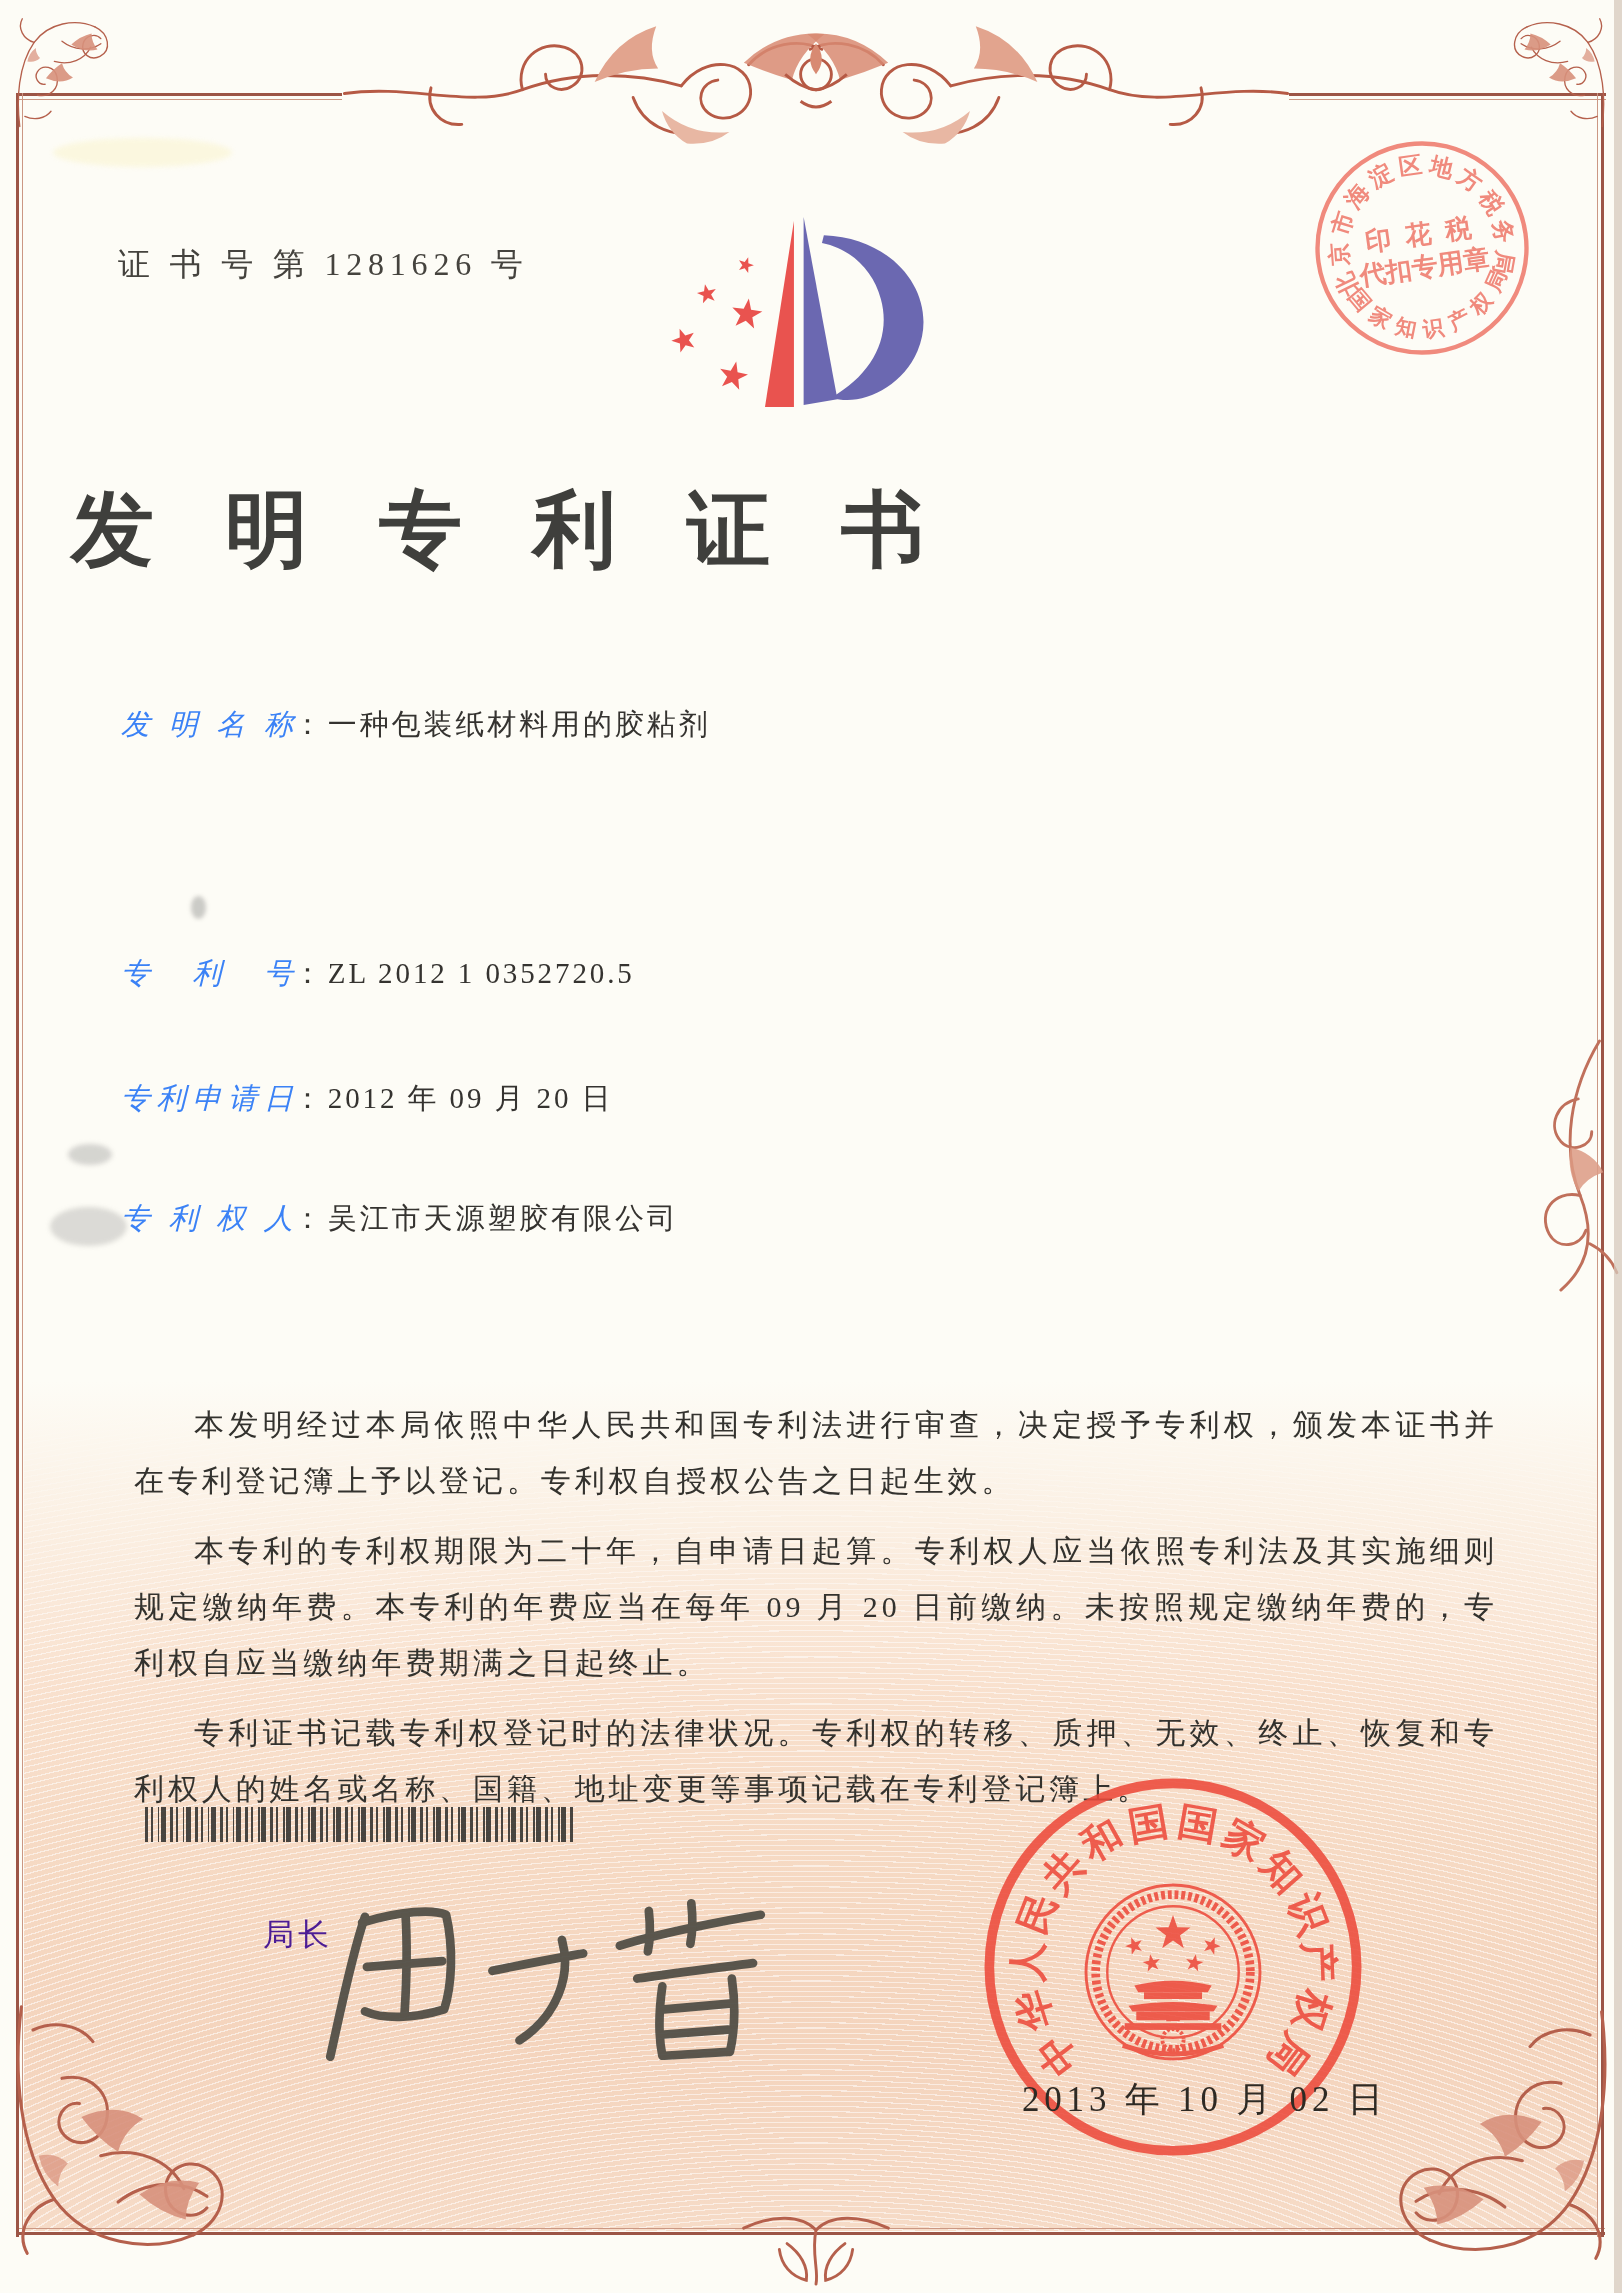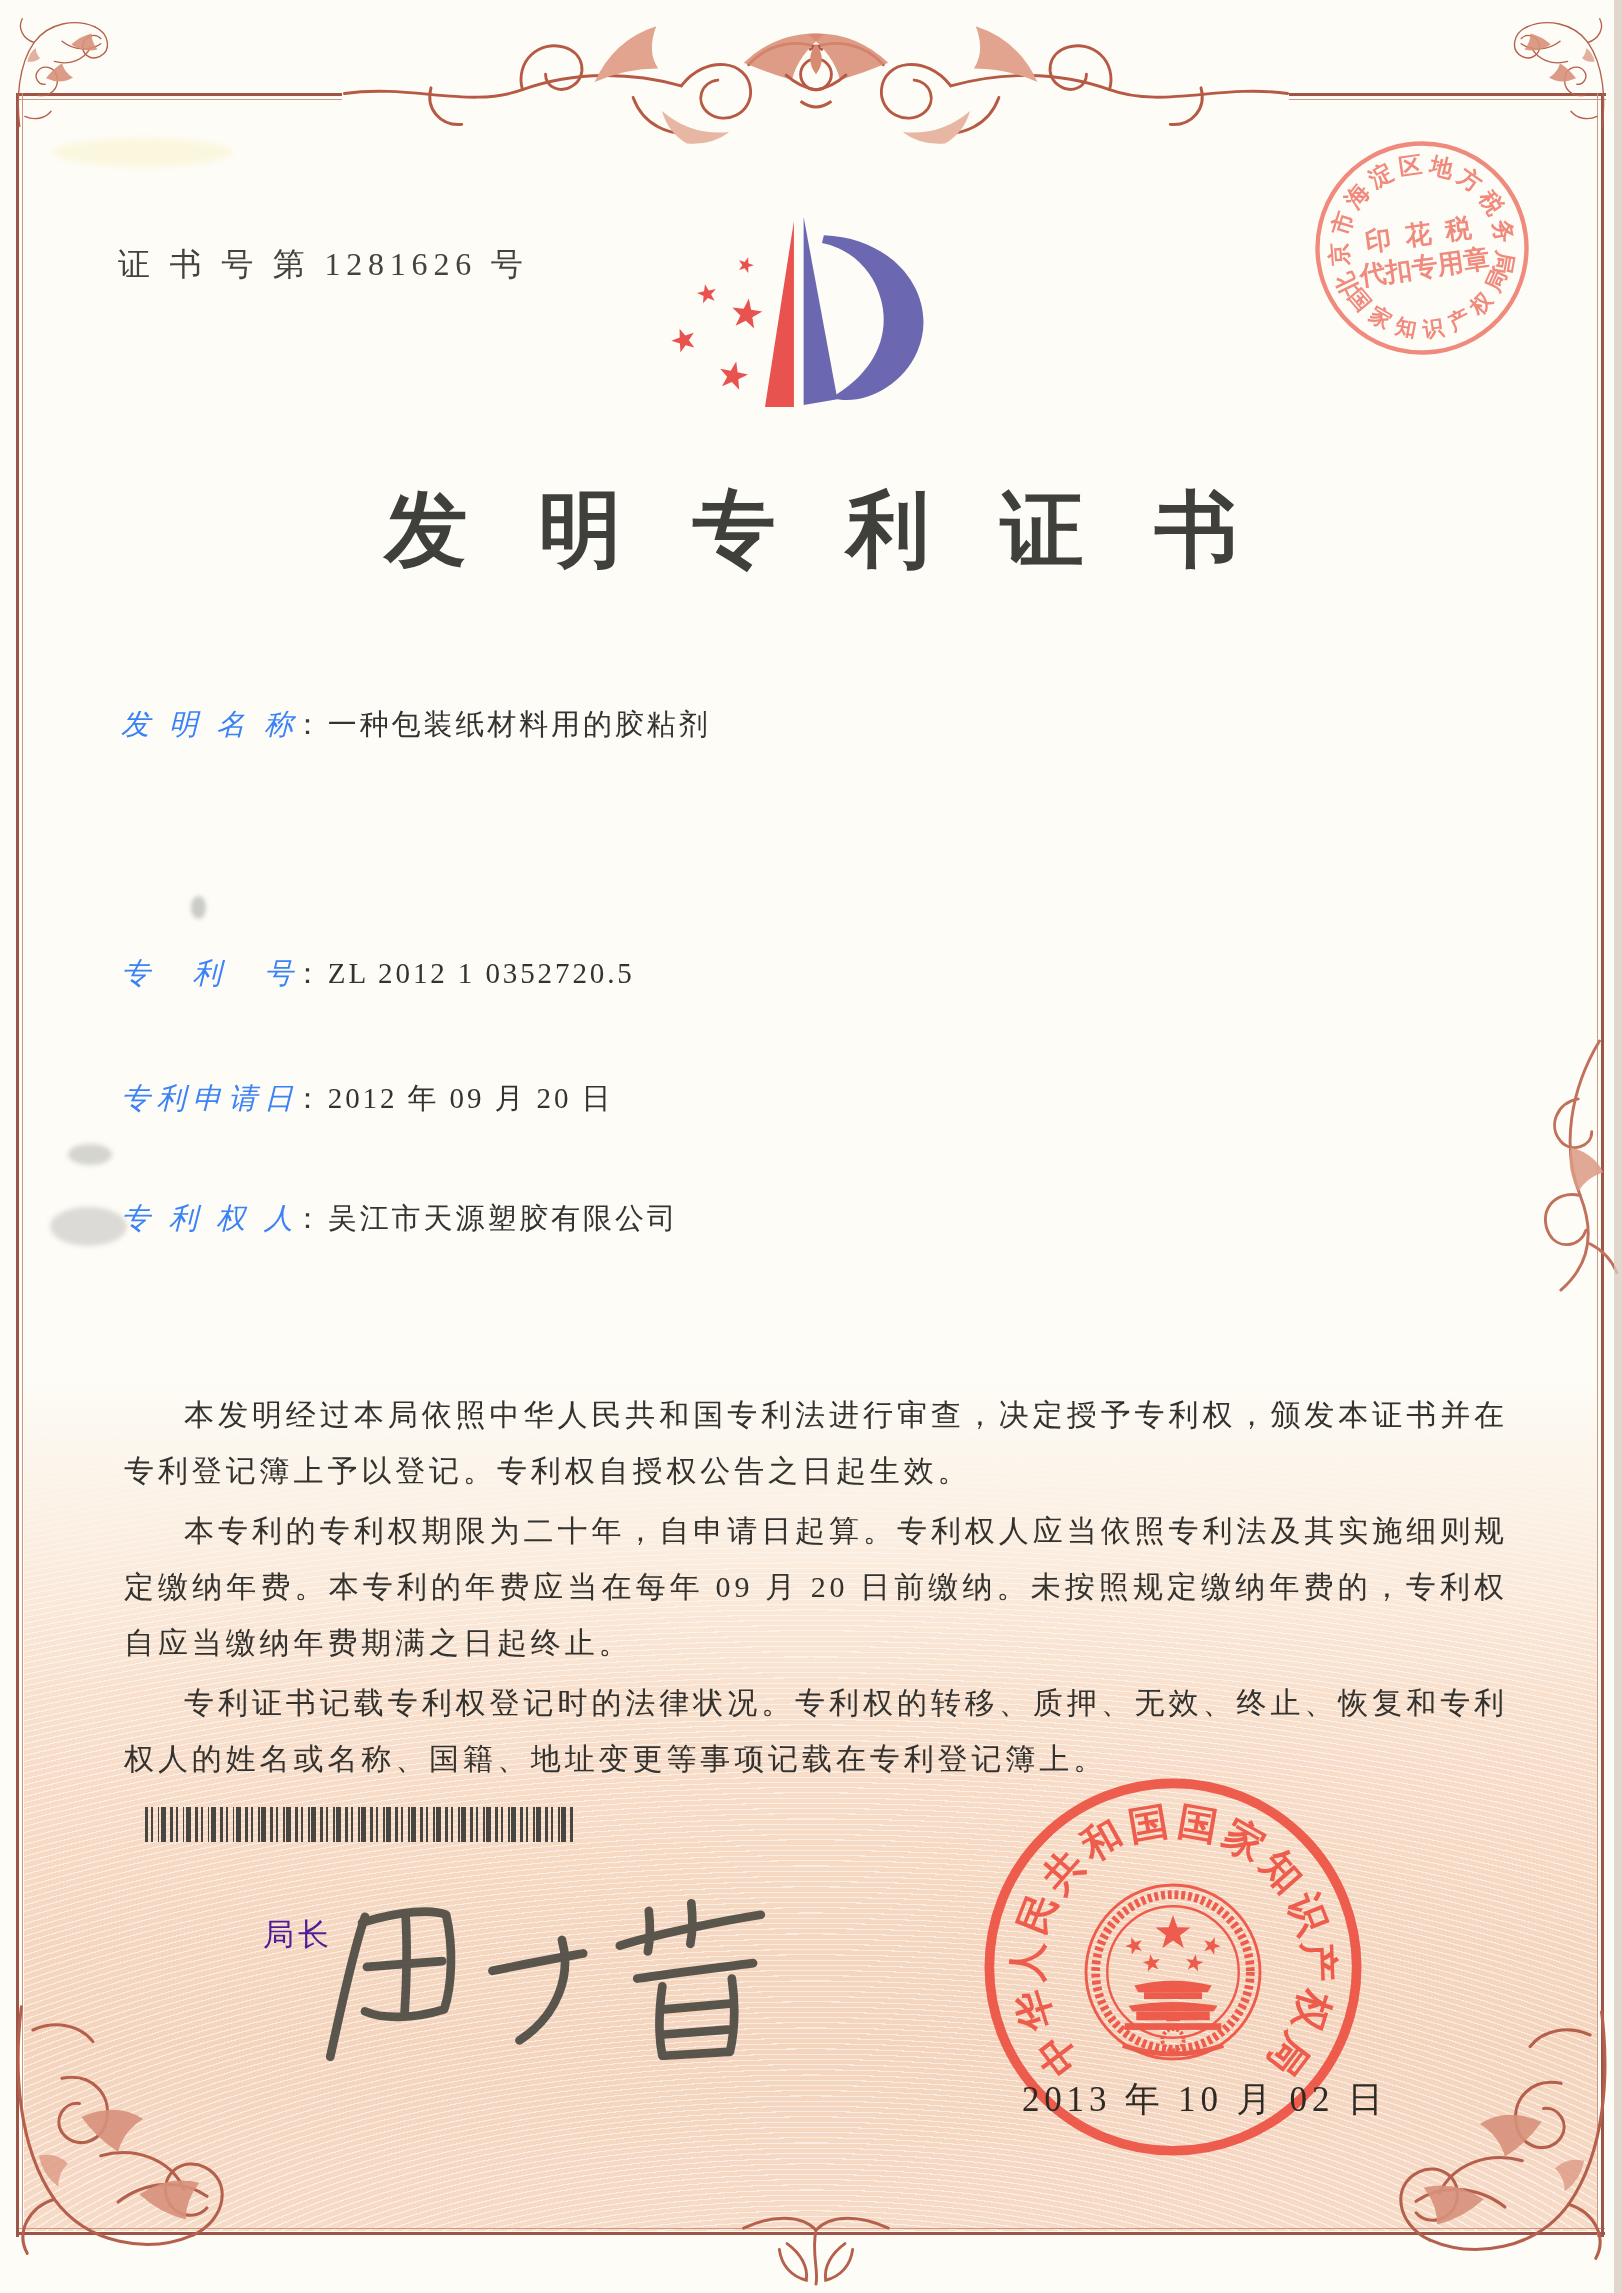--- a/index.html
+++ b/index.html
@@ -36,29 +36,29 @@
   .fr-h-top{height:2.9px;border-top:3.9px solid #9c5546;border-bottom:1.9px solid #cb9783;background:transparent;}
   .fr-h-bot{height:2.9px;border-bottom:3.9px solid #9c5546;border-top:1.9px solid #cb9783;}
   .fr-v-left{width:2.9px;border-left:3.9px solid #9c5546;border-right:1.9px solid #cb9783;}
   .fr-v-right{width:2.9px;border-right:3.9px solid #9c5546;border-left:1.9px solid #cb9783;}
 
   .ornament{z-index:2;}
 
   
   .txt{z-index:3;color:#3a3833;}
   .cert-no{left:118px;top:243px;font-size:32px;letter-spacing:5.8px;color:#45433e;text-align:center;}
-  .title{left:0;right:0;top:475px;text-align:center;font-size:83px;font-weight:bold;
+  .title{left:0;right:0;top:475px;text-align:left;font-size:83px;font-weight:bold;
          color:#3f3f3c;letter-spacing:71px;text-indent:71px;}
   .field{left:121px;width:1410px;font-size:29px;white-space:nowrap;}
   .f-label{display:inline-block;width:172px;text-align:justify;text-align-last:justify;color:#3b82f6;font-style:italic;}
   .f-colon{margin:0 5.8px 0 0;}
   .f-value{letter-spacing:2.9px;color:#353330;}
   .body-text{left:120px;width:1392px;top:1383px;font-size:30px;line-height:56px;
              letter-spacing:3.9px;text-align:justify;color:#33322e;}
-  .body-text p{margin:4px;text-indent:2em;}
+  .body-text p{margin:14px;text-indent:2em;}
   .issuer{left:263px;top:1914px;font-size:31px;letter-spacing:3.9px;color:#4c1d95;}
   .footer{left:0;right:0;top:2180px;text-align:center;font-size:26px;letter-spacing:2.9px;color:#4d4a44;}
   .seal-date{left:1022px;top:2076px;width:348px;font-size:35px;letter-spacing:4.8px;
              color:#2e2a24;z-index:5;white-space:nowrap;}
   .sr{position:absolute;opacity:0;font-size:1px;}
 
   
   .barcode{
     left:145px;top:1807px;width:430px;height:35px;z-index:3;opacity:.85;
     background:repeating-linear-gradient(90deg,

